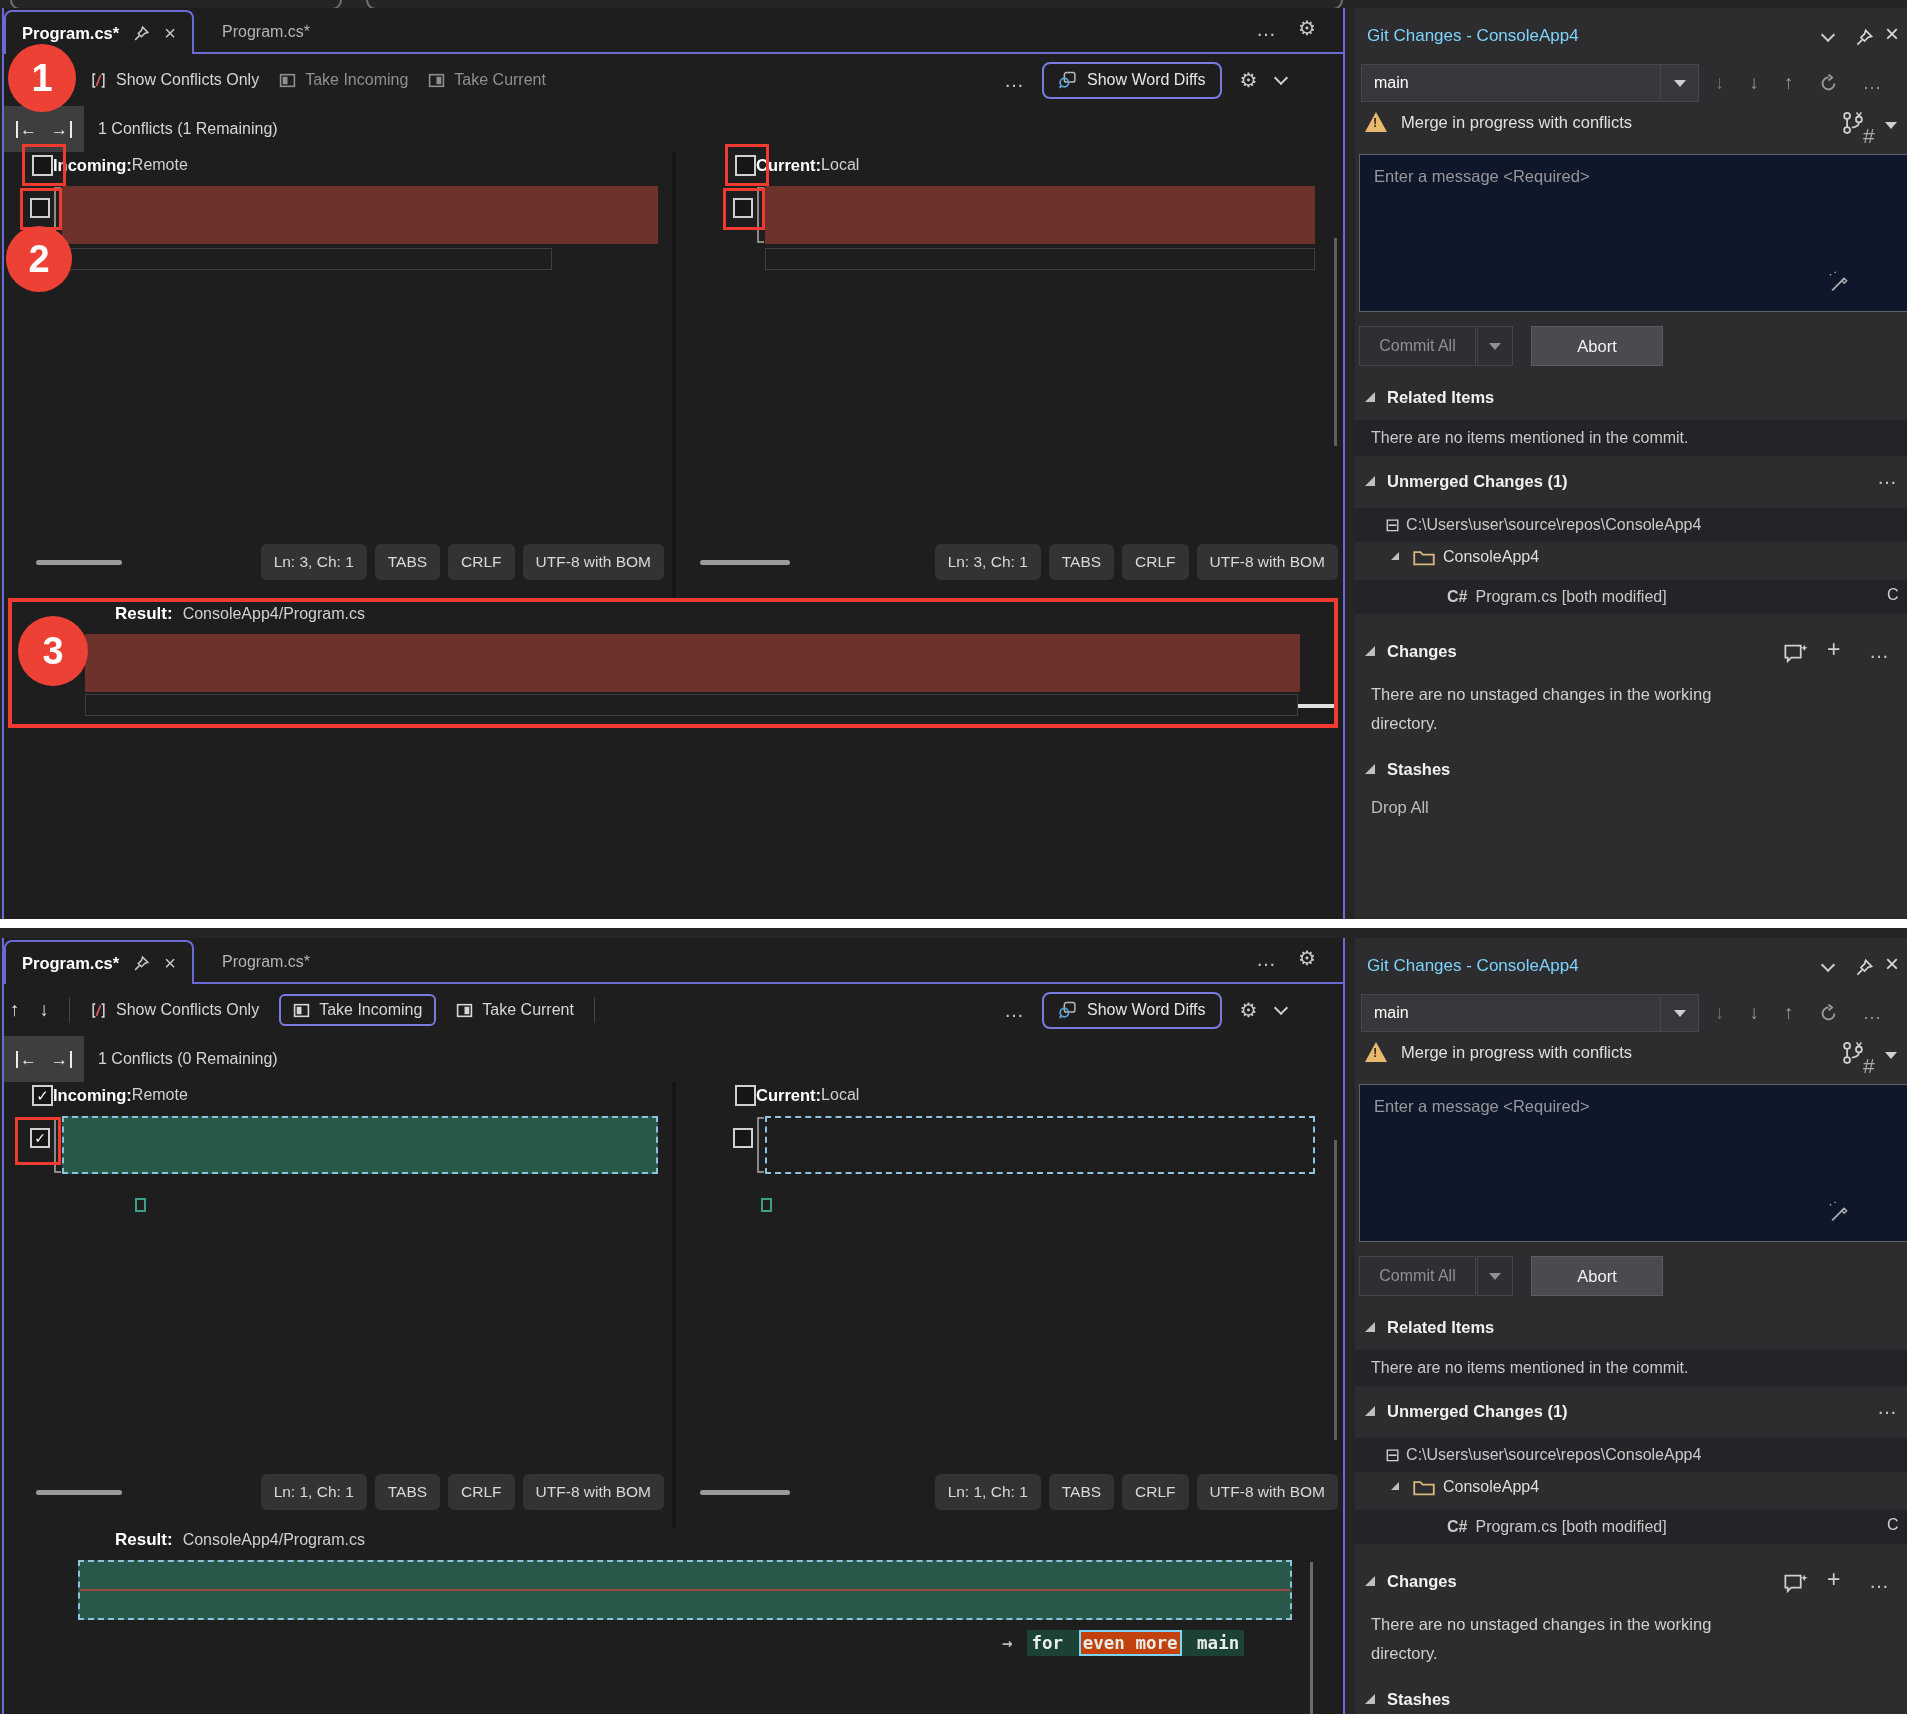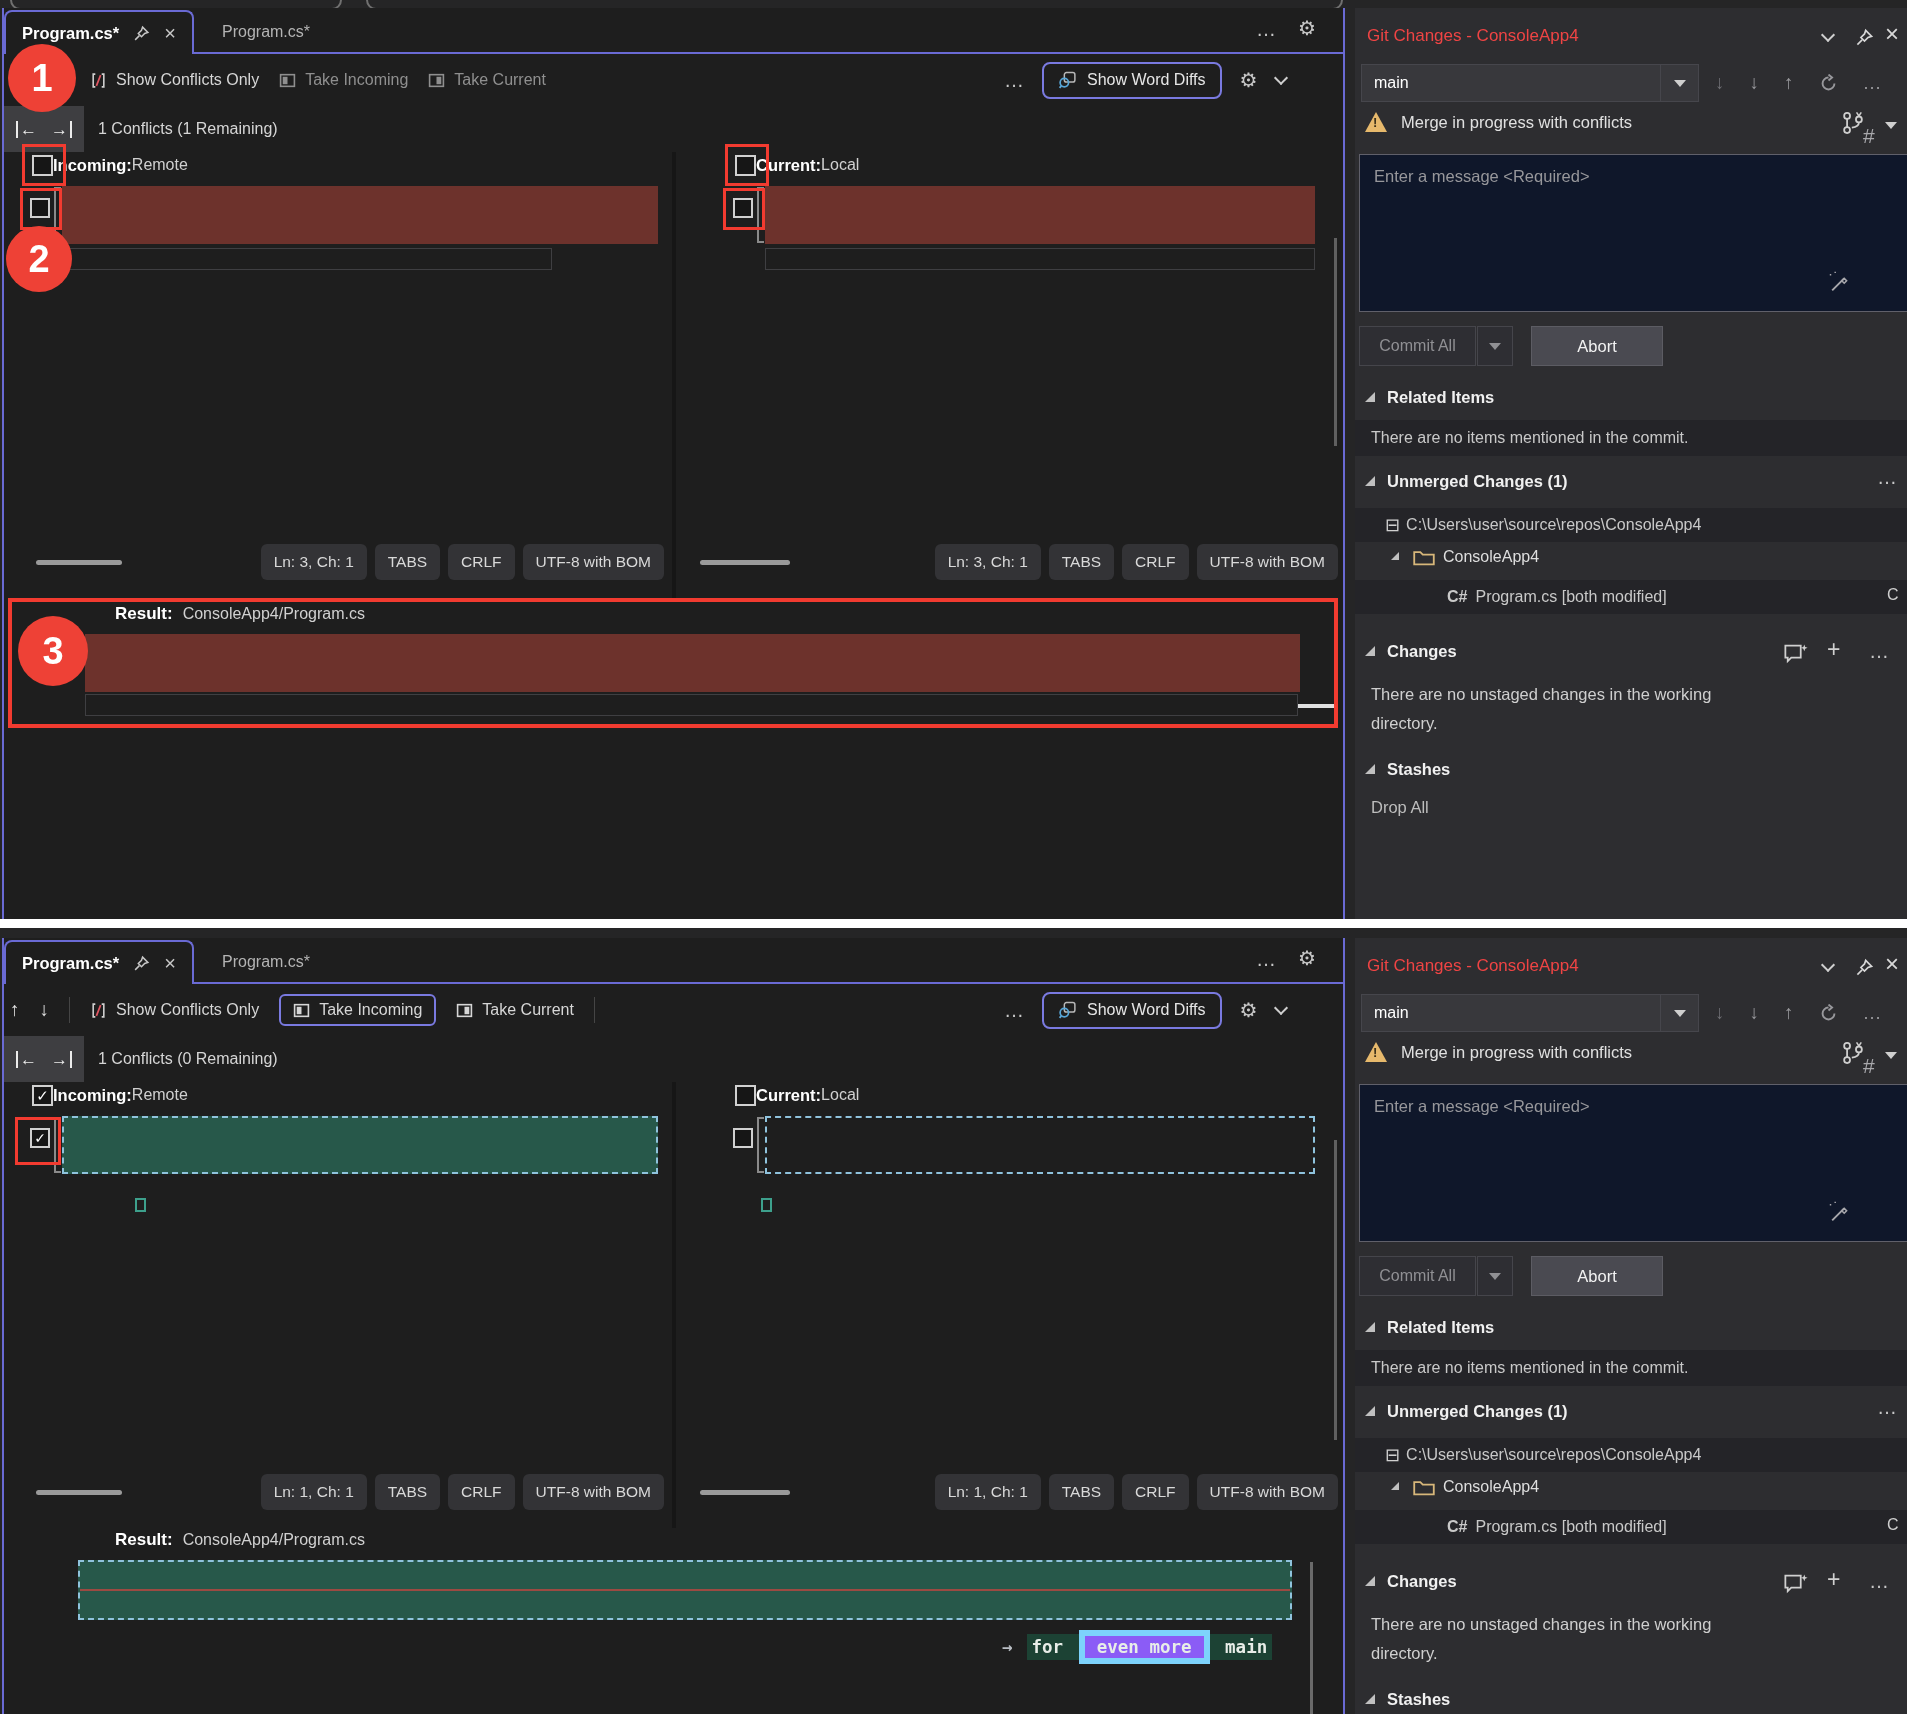--- a/index.html
+++ b/index.html
@@ -63,28 +63,28 @@
   .stub { position:absolute; top:560px; height:5px; background:#9a9a9a; border-radius:3px; }
 
   .res-hdr { position:absolute; left:106px; top:604px; display:flex; gap:10px; align-items:center; }
   .res-hdr .hbold { font-weight:bold; font-size:17px; color:#ffffff;margin-left:9px; }
   .res-hdr .hsrc { font-size:16px; color:#d0d0d0; }
   .redline { position:absolute; left:0; top:27px; width:100%; height:2px; background:#9c4a42; }
   .wd-row { position:absolute; left:1002px; top:700px; display:flex; align-items:center; gap:14px; font-family:"DejaVu Sans Mono",monospace; font-size:17.5px; font-weight:600; z-index:3; }
   .wd-arrow { color:#b9bec4; font-family:"DejaVu Sans Mono",monospace; }
   .wd-chips { display:flex; align-items:center; max-width:246px; overflow:hidden; color:#e8ede8; }
   .wd-pre, .wd-post { background:#1c4234; padding:3px 5px; white-space:pre; }
-  .wd-ins { background:#8b5cf6; border:6px solid #7dd3fc; padding:1px 12px; white-space:pre; }
+  .wd-ins { background:#c2410c; border:2px solid #7dd3fc; padding:1px 2px; white-space:pre; }
 
   .circ { position:absolute; border-radius:50%; background:#ee4136; color:#ffffff; font-weight:bold; font-size:38px; display:flex; align-items:center; justify-content:center; z-index:30; }
   .rbox { position:absolute; border:3px solid #f23b30; z-index:28; }
 
   
   .git { position:absolute; left:1355px; top:8px; width:552px; height:calc(100% - 8px); background:#2d2d30; overflow:hidden; }
-  .git-title { position:absolute; left:12px; top:18px; font-size:17px; color:#ef4444; }
+  .git-title { position:absolute; left:12px; top:18px; font-size:17px; color:#7dd3fc; }
   .git .chev { border-color:#cfcfcf; }
   .g-caret { width:0; height:0; border-left:6px solid transparent; border-right:6px solid transparent; border-top:7px solid #cfcfcf; }
   .branch-box { position:absolute; left:6px; top:56px; width:338px; height:38px; background:#38383c; border:1px solid #46464c; display:flex; align-items:center; }
   .branch-box .bname { font-size:16px; color:#ffffff; padding-left:12px; flex:1; }
   .branch-arrow { width:38px; height:100%; border-left:1px solid #46464c; display:flex; align-items:center; justify-content:center; }
   .branch-icons { position:absolute; left:360px; top:56px; height:38px; display:flex; gap:25px; align-items:center; font-size:19px; }
   .warn-tri { width:0; height:0; border-left:11px solid transparent; border-right:11px solid transparent; border-bottom:20px solid #e7b96c; position:relative; }
   .warn-tri span { position:absolute; left:-3px; top:3px; font-size:13px; font-weight:bold; color:#3a2f18; }
   .warn-row { position:absolute; left:10px; top:104px; display:flex; gap:14px; align-items:center; font-size:16.5px; color:#e0e0e0; }
   .msgbox { position:absolute; left:4px; top:146px; width:612px; height:158px; background:#0f172a; border:1px solid #60606a; }

